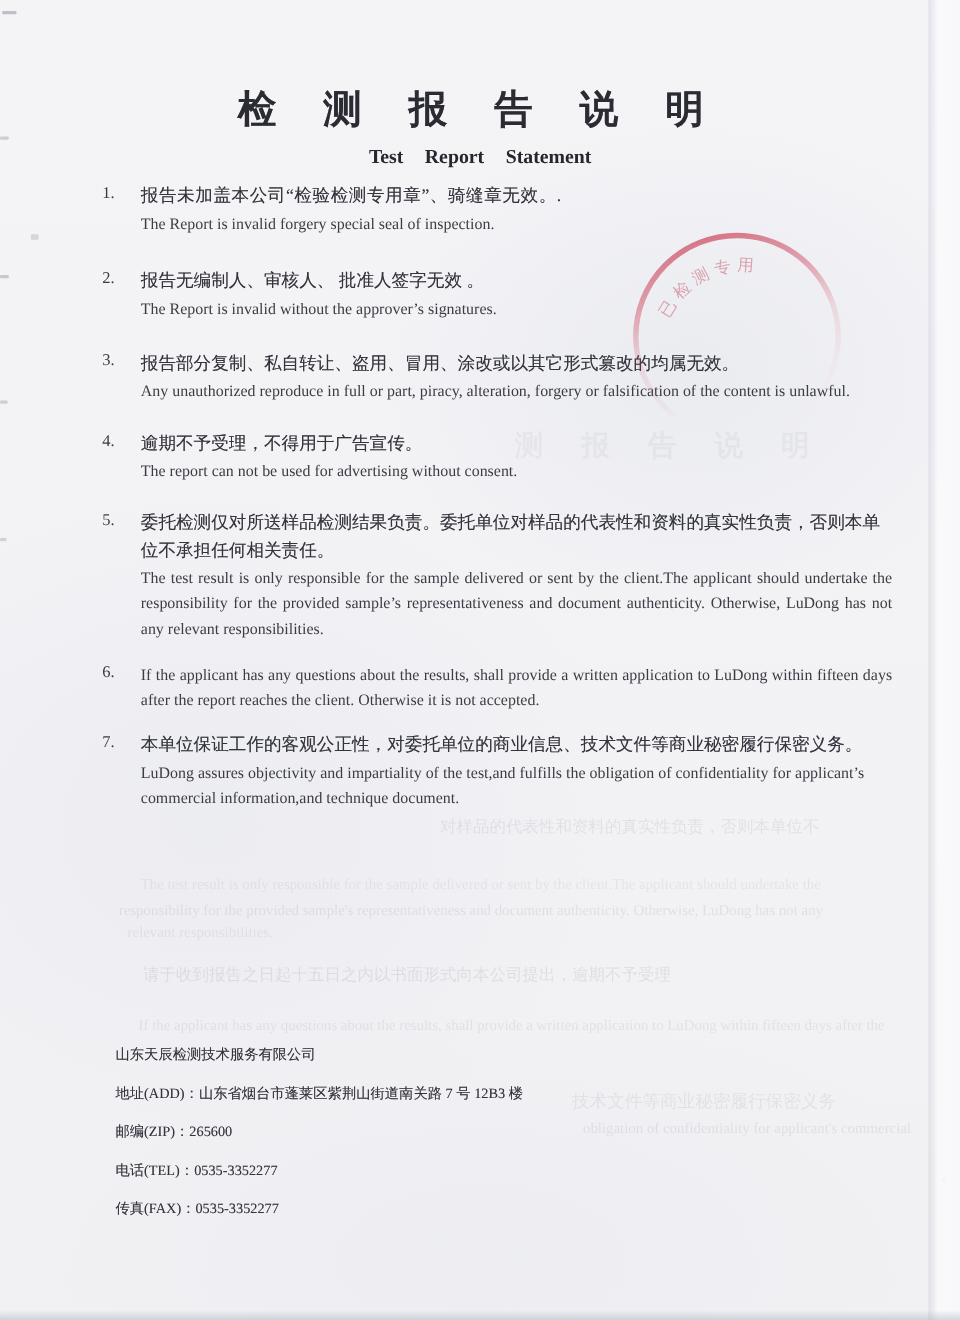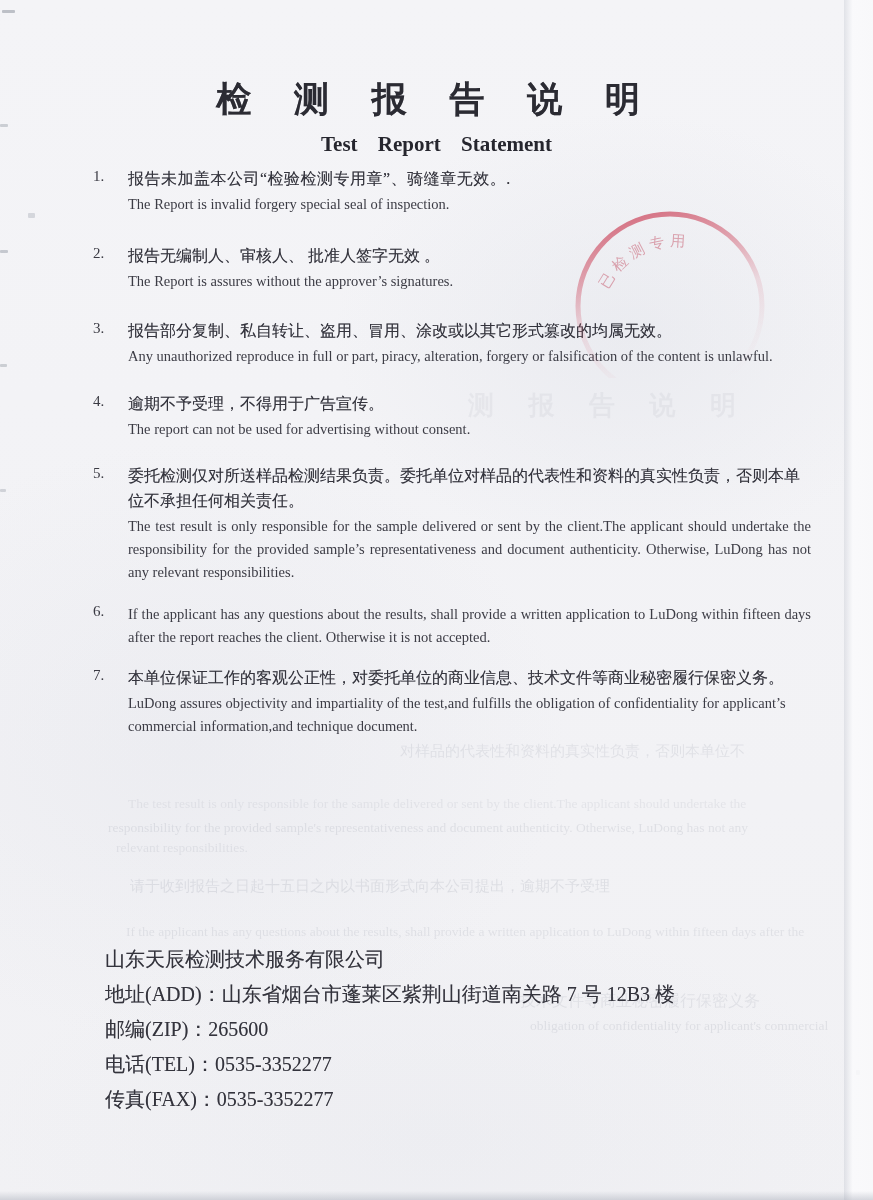--- a/index.html
+++ b/index.html
@@ -28,42 +28,42 @@
   .t4{left:0;top:250px;width:8px;height:3px;opacity:.45;}
   .t5{left:0;top:364px;width:7px;height:3px;opacity:.4;}
   .t6{left:0;top:489px;width:6px;height:3px;opacity:.35;}
   .speck{left:856px;top:1070px;width:4px;height:5px;opacity:.5;}
 
   
   .title-zh{position:absolute;left:0;top:76px;width:100%;text-align:center;
     font-size:35px;font-weight:bold;letter-spacing:17px;color:#2b2b33;
     text-shadow:0 0 .6px rgba(43,43,51,.55);}
   .title-en{position:absolute;left:0;top:132px;width:100%;text-align:center;
-    font-size:21px;font-weight:bold;word-spacing:15px;color:#26262e;}
+    font-size:18px;font-weight:bold;word-spacing:15px;color:#26262e;}
 
   
   .content{position:absolute;left:93px;top:166px;width:718px;}
   .item{display:flex;}
   .item .num{width:35px;flex:0 0 35px;font-size:15px;padding-top:2px;}
   .item .body{flex:1;}
   .zh{margin:0;font-size:16px;line-height:25px;color:#34343d;
     text-shadow:0 0 .5px rgba(52,52,61,.45);}
   .en{margin:2px 0 0 0;font-size:14.5px;line-height:23px;color:#3c3c45;}
   .just{text-align:justify;}
   .i1{margin-bottom:27px;}
   .i2{margin-bottom:25px;}
   .i3{margin-bottom:23px;}
   .i4{margin-bottom:22px;}
   .i5{margin-bottom:17px;}
   .i6{margin-bottom:16px;}
   .item-1 .zh{letter-spacing:.5px;}
 
   
   .footer{position:absolute;left:105px;top:948px;width:700px;}
-  .footer p{margin:0 0 13px 0;font-size:20px;line-height:22px;color:#33333c;
+  .footer p{margin:0 0 13px 0;font-size:13px;line-height:22px;color:#33333c;
     text-shadow:0 0 .5px rgba(51,51,60,.4);}
 
   
   .ghost{position:absolute;color:#6d7486;pointer-events:none;white-space:nowrap;}
   .g-title{left:468px;top:388px;font-size:26px;letter-spacing:14px;opacity:.07;font-weight:bold;}
   .g1{left:400px;top:742px;font-size:15px;opacity:.13;}
   .g2{left:128px;top:796px;font-size:13.5px;opacity:.11;}
   .g3{left:108px;top:820px;font-size:13.5px;opacity:.14;}
   .g4{left:116px;top:840px;font-size:13.5px;opacity:.12;}
   .g5{left:130px;top:877px;font-size:15px;opacity:.15;}
@@ -99,21 +99,21 @@
       <div class="body">
         <p class="zh">报告未加盖本公司“检验检测专用章”、骑缝章无效。.</p>
         <p class="en">The Report is invalid forgery special seal of inspection.</p>
       </div>
     </div>
 
     <div class="item i2">
       <span class="num">2.</span>
       <div class="body">
         <p class="zh">报告无编制人、审核人、 批准人签字无效 。</p>
-        <p class="en">The Report is assures without the approver’s signatures.</p>
+        <p class="en">The Report is invalid without the approver’s signatures.</p>
       </div>
     </div>
 
     <div class="item i3">
       <span class="num">3.</span>
       <div class="body">
         <p class="zh">报告部分复制、私自转让、盗用、冒用、涂改或以其它形式篡改的均属无效。</p>
         <p class="en">Any unauthorized reproduce in full or part, piracy, alteration, forgery or falsification of the content is unlawful.</p>
       </div>
     </div>

